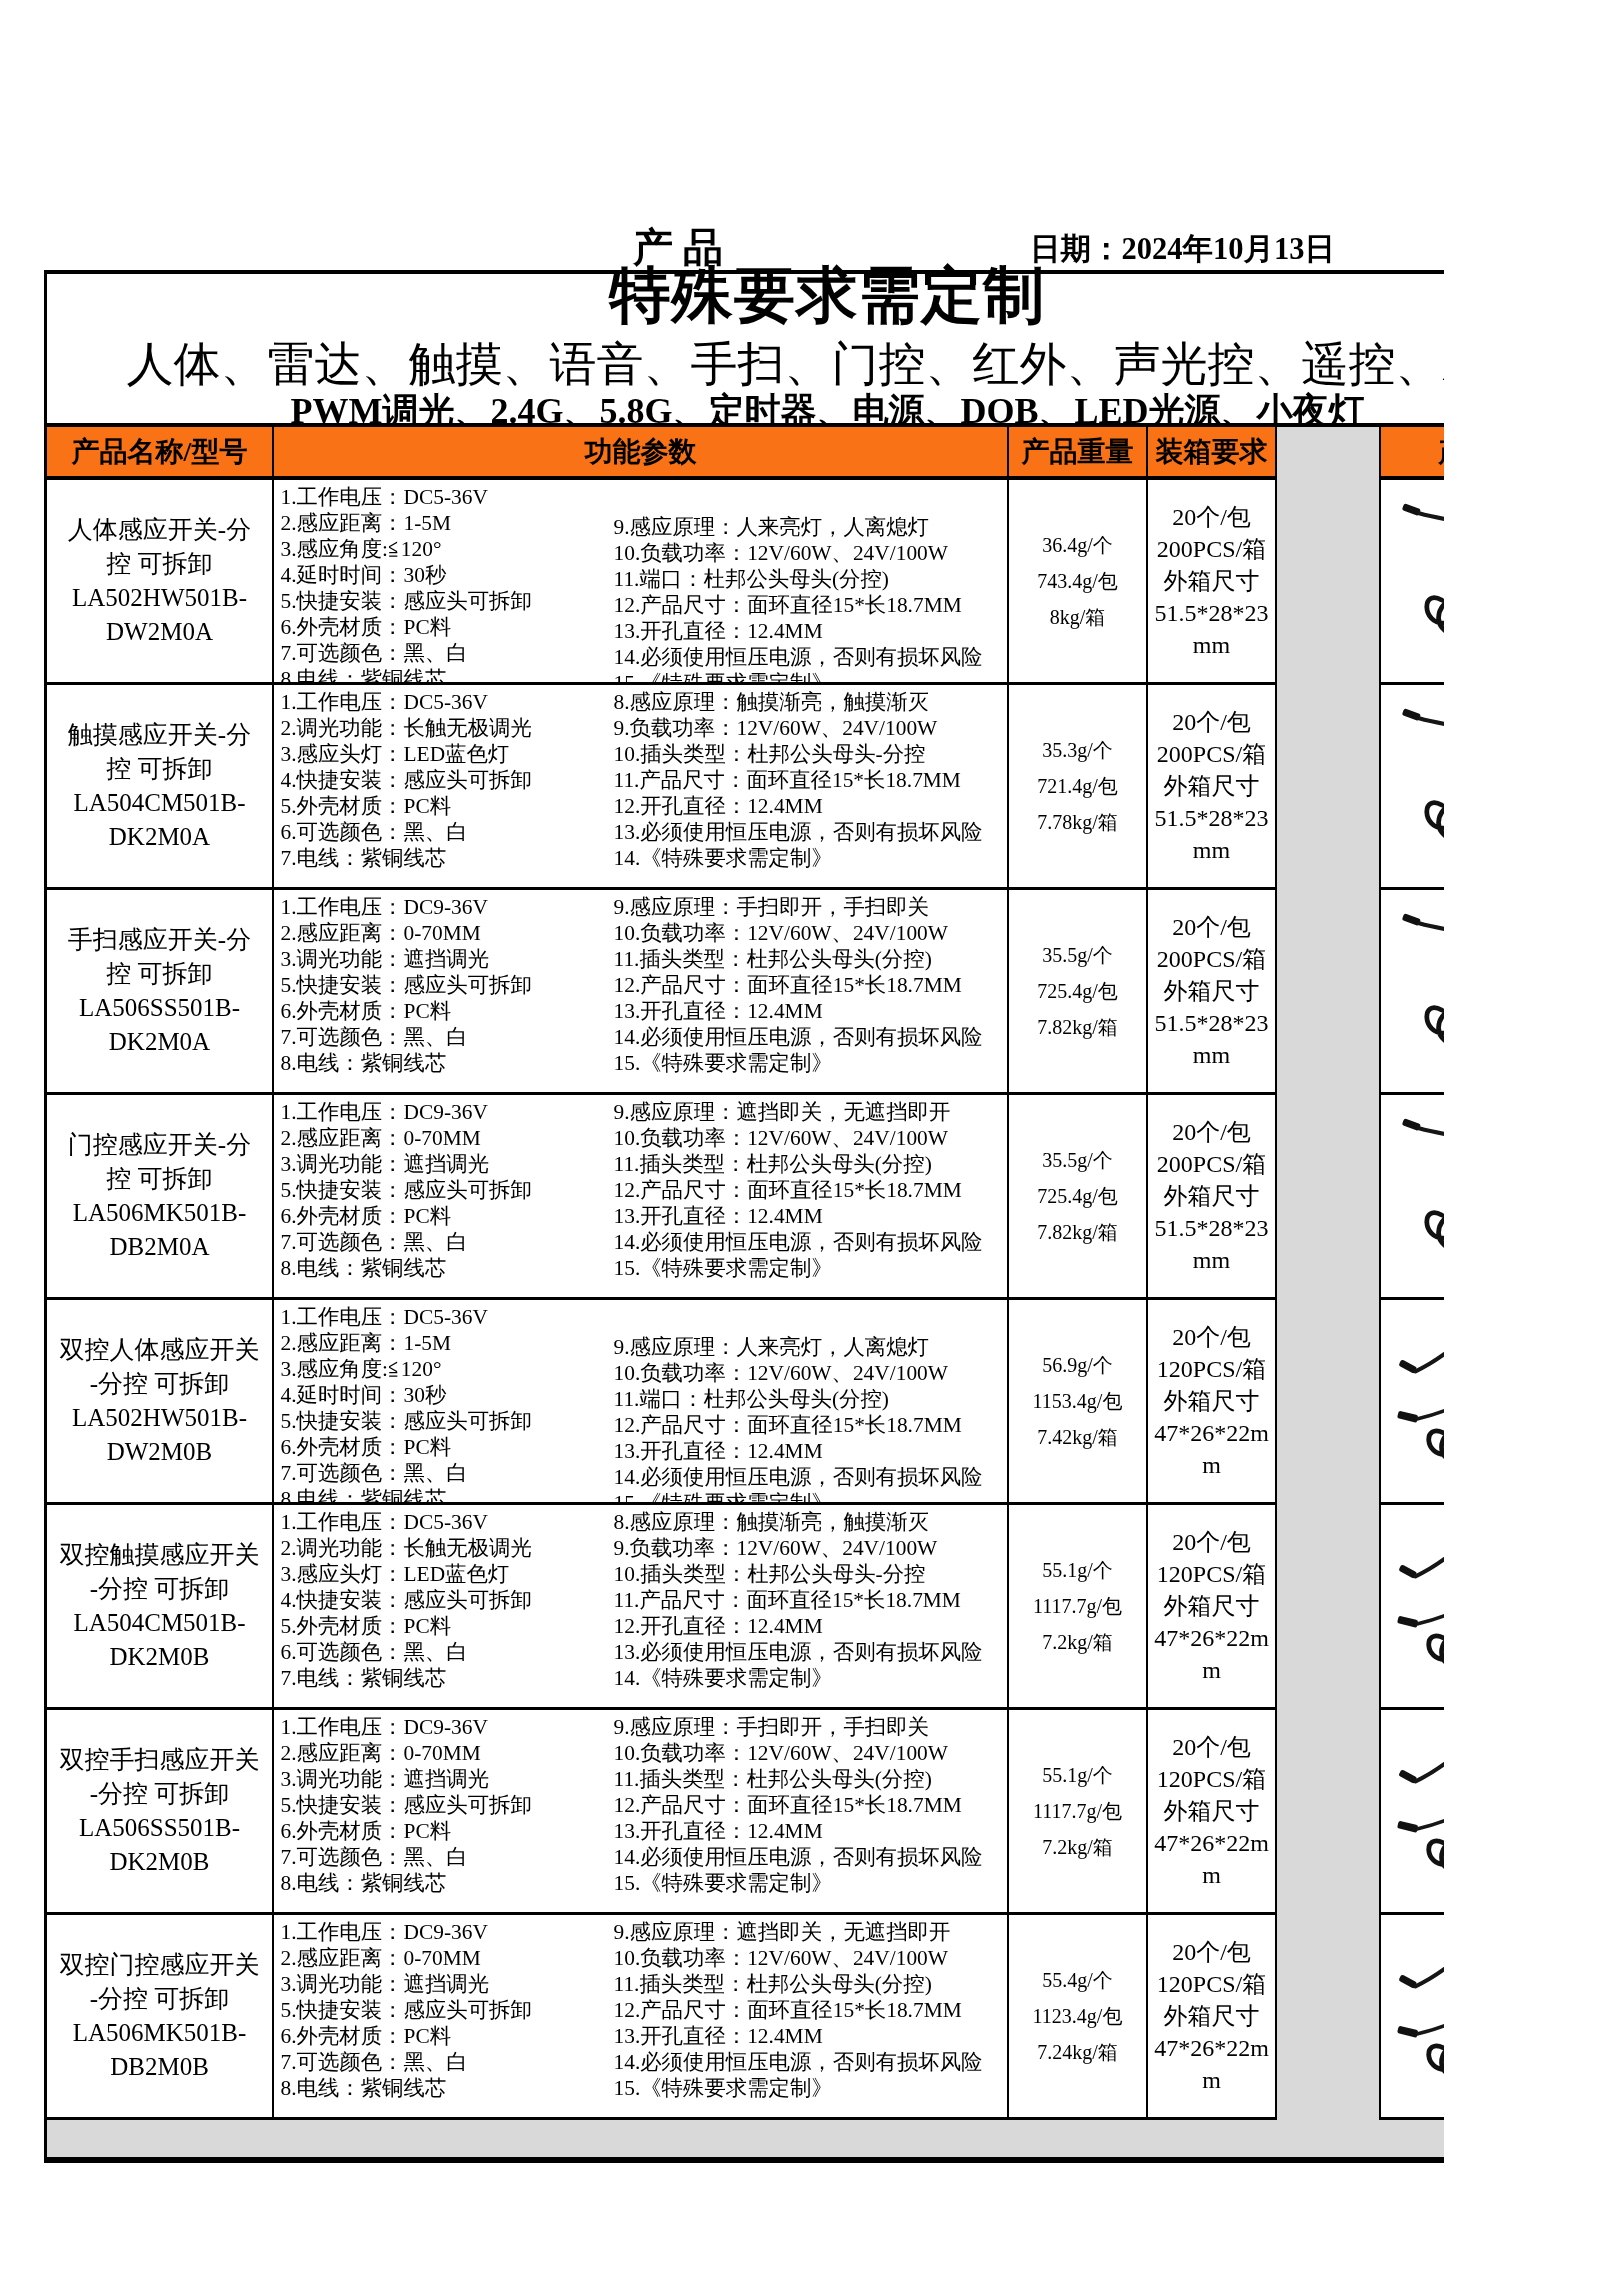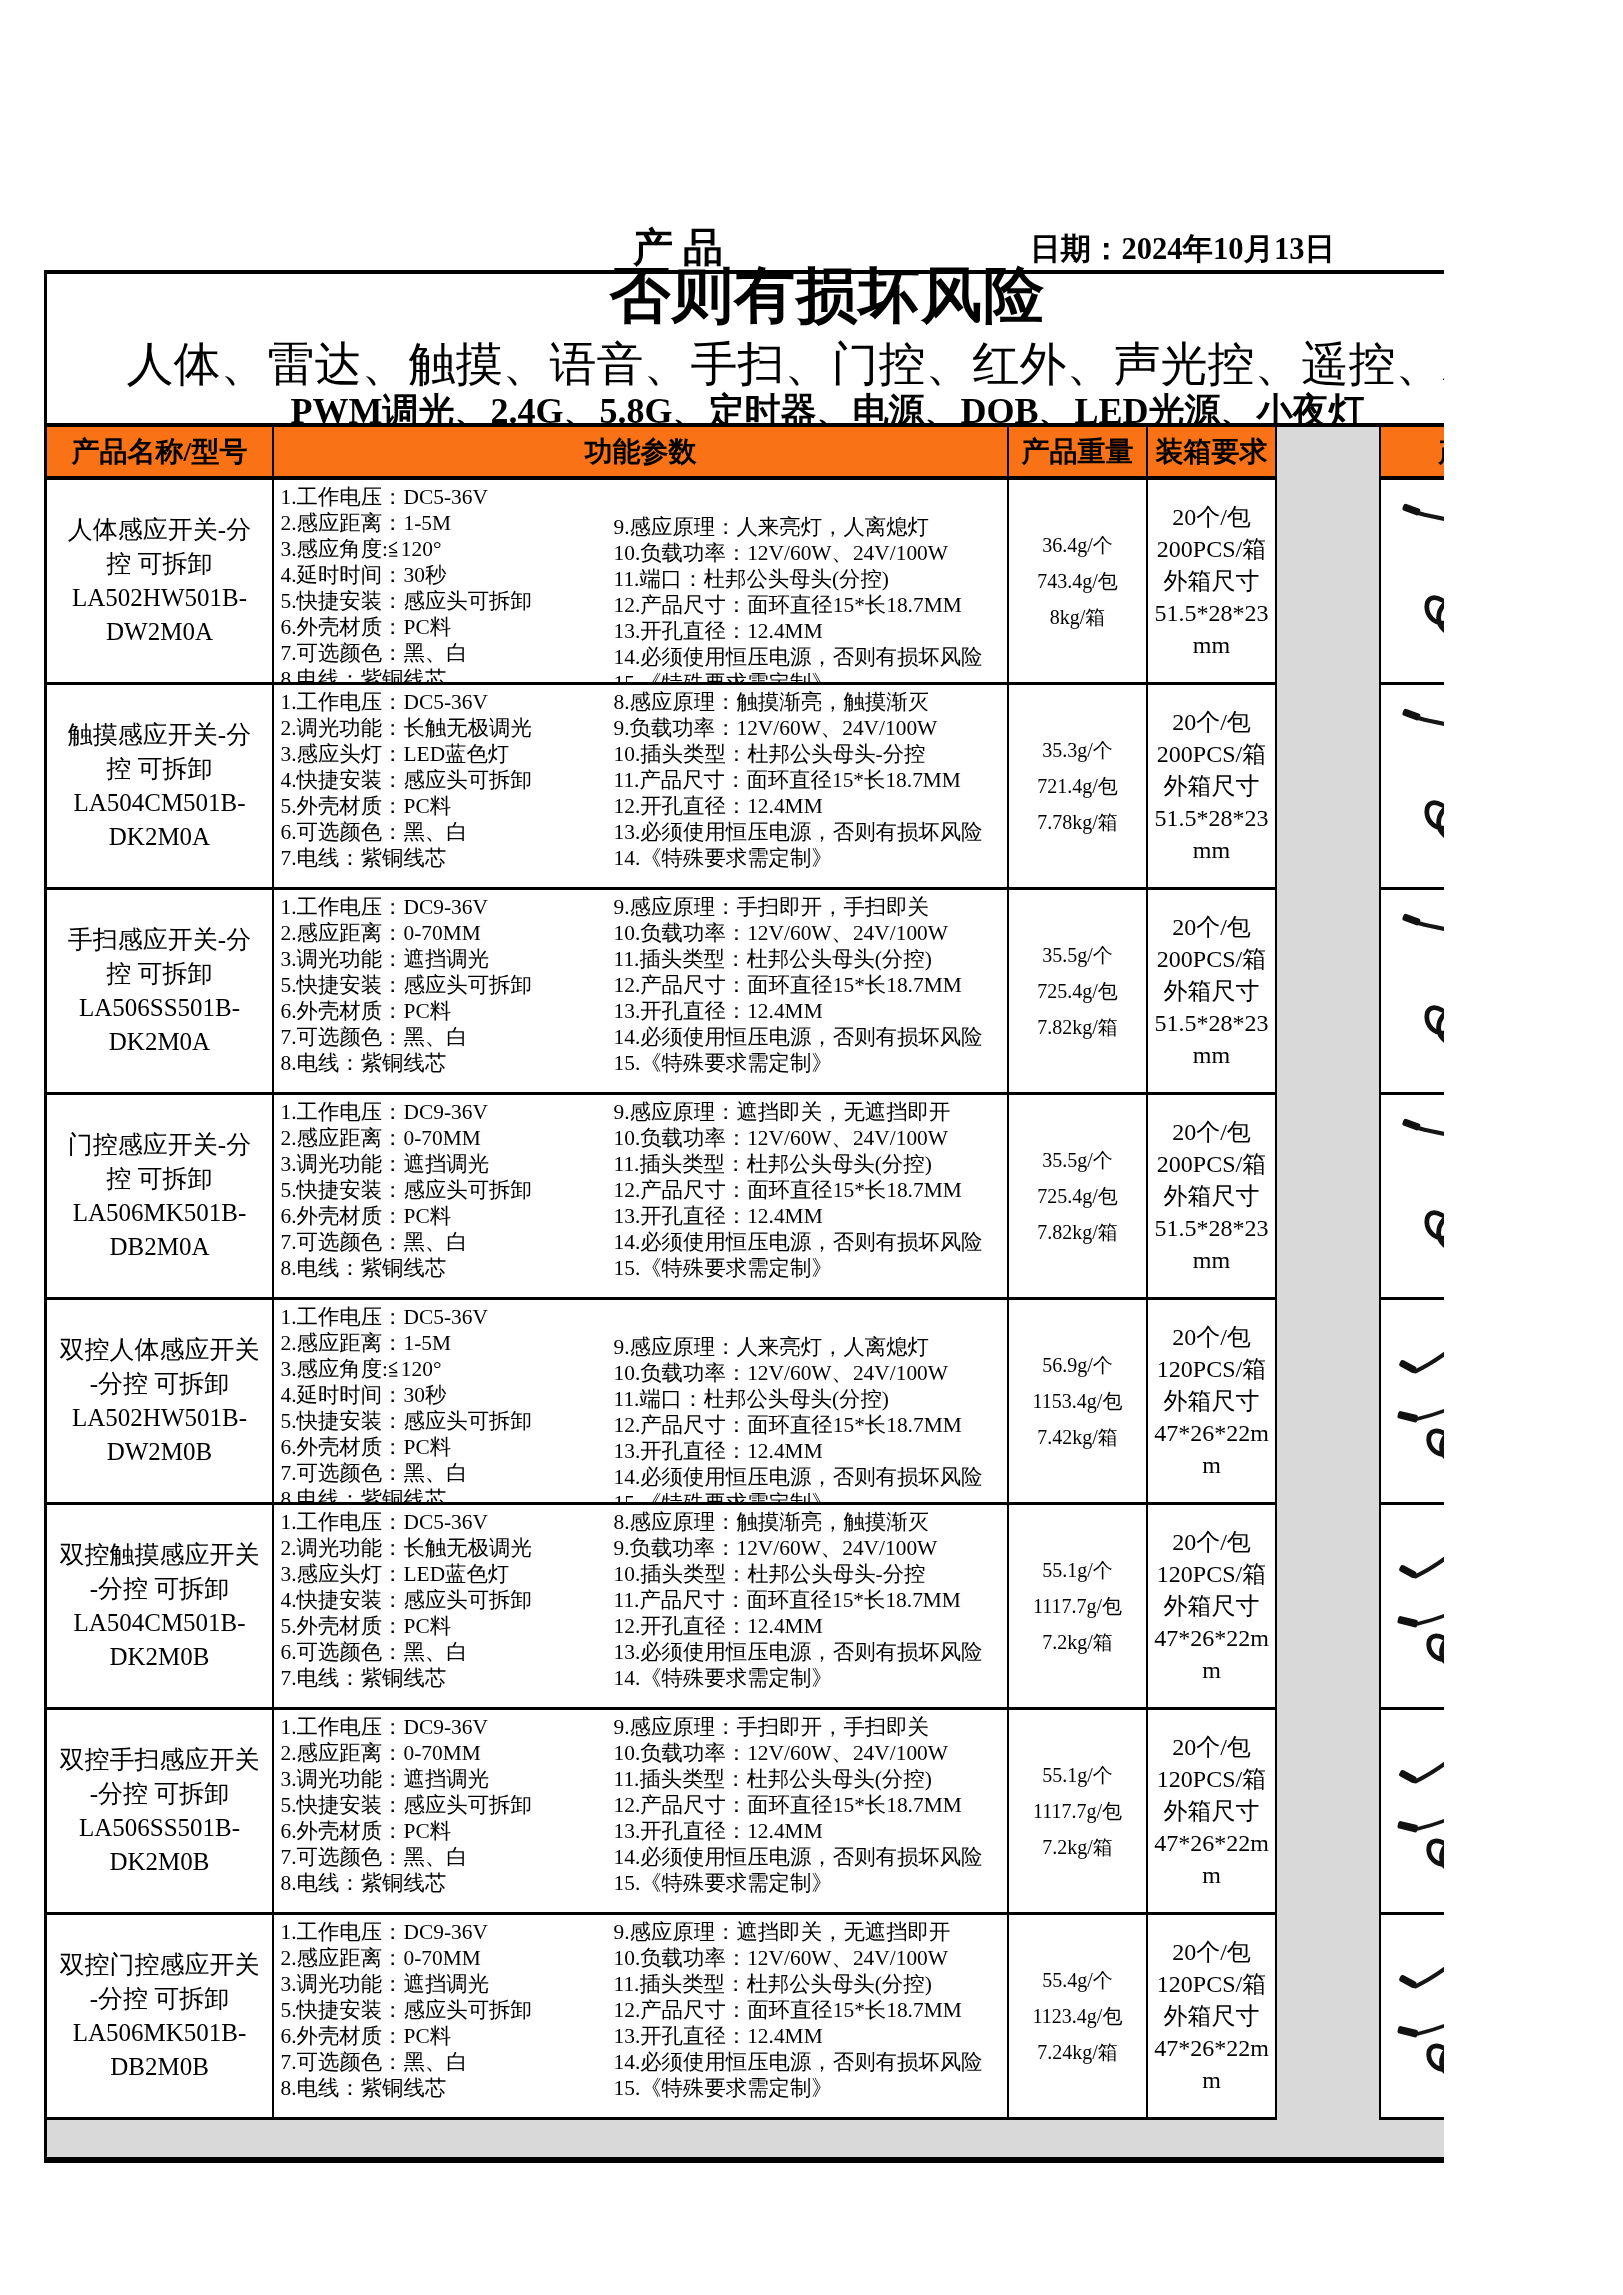--- a/index.html
+++ b/index.html
@@ -98,21 +98,21 @@
 </svg>
 
 <div class="page">
 
   <div class="doc-label">产 品</div>
   <div class="date-label">日期：2024年10月13日</div>
 
   <div class="sheet">
 
     <div class="title-block">
-      <div class="main-title">否则有损坏风险</div>
+      <div class="main-title">特殊要求需定制</div>
       <div class="subtitle1">人体、雷达、触摸、语音、手扫、门控、红外、声光控、遥控、APP</div>
       <div class="subtitle2">PWM调光、2.4G、5.8G、定时器、电源、DOB、LED光源、小夜灯</div>
     </div>
 
     <div class="grid-row">
       <div class="cell hd">产品名称/型号</div>
       <div class="cell hd">功能参数</div>
       <div class="cell hd">产品重量</div>
       <div class="cell hd">装箱要求</div>
       <div class="cell hd c-strip"></div>

